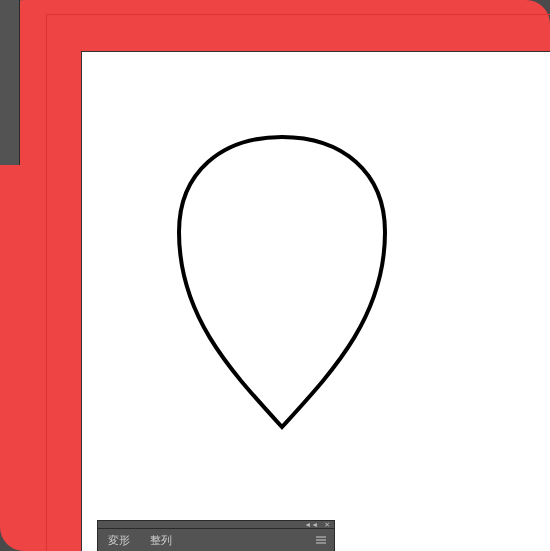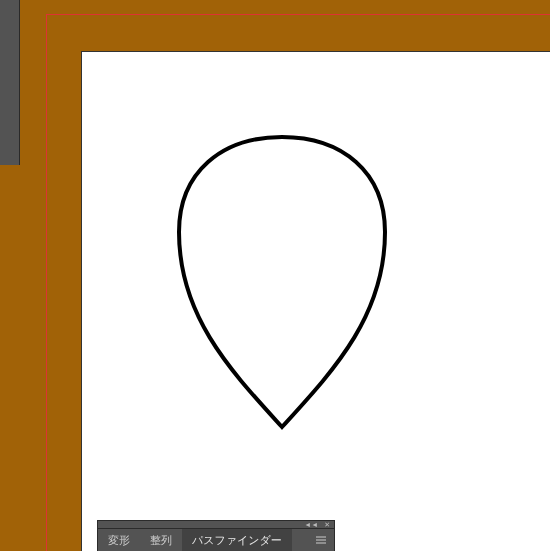--- a/index.html
+++ b/index.html
@@ -8,21 +8,22 @@
       height: 551px;
       background: #4a4a4a;
       overflow: hidden;
       font-family: sans-serif;
       position: relative;
     }
     .outer-gray {
       position: absolute;
       top: 0; left: 0;
       width: 550px; height: 551px;
-      background: #a16207;
+      background: #ef4444;
+      border-radius: 24px;
     }
     .left-panel-edge {
       position: absolute;
       top: 0; left: 0;
       width: 20px; height: 165px;
       background: #535353;
       border-right: 1px solid #2a2a2a;
     }
     .canvas-wrap {
       position: absolute;
@@ -122,21 +123,20 @@
   </div>
 
   <div class="panel">
     <div class="panel-top">
       <span>◄◄</span>
       <span>✕</span>
     </div>
     <div class="tabs">
       <div class="tab">変形</div>
       <div class="tab">整列</div>
-      <div class="tab active">パスファインダー</div>
       <div class="panel-menu">
         <svg width="14" height="10" viewBox="0 0 14 10">
           <line x1="2" y1="2" x2="12" y2="2" stroke="#ccc" stroke-width="1"></line>
           <line x1="2" y1="5" x2="12" y2="5" stroke="#ccc" stroke-width="1"></line>
           <line x1="2" y1="8" x2="12" y2="8" stroke="#ccc" stroke-width="1"></line>
         </svg>
       </div>
     </div>
   </div>
 </div>

